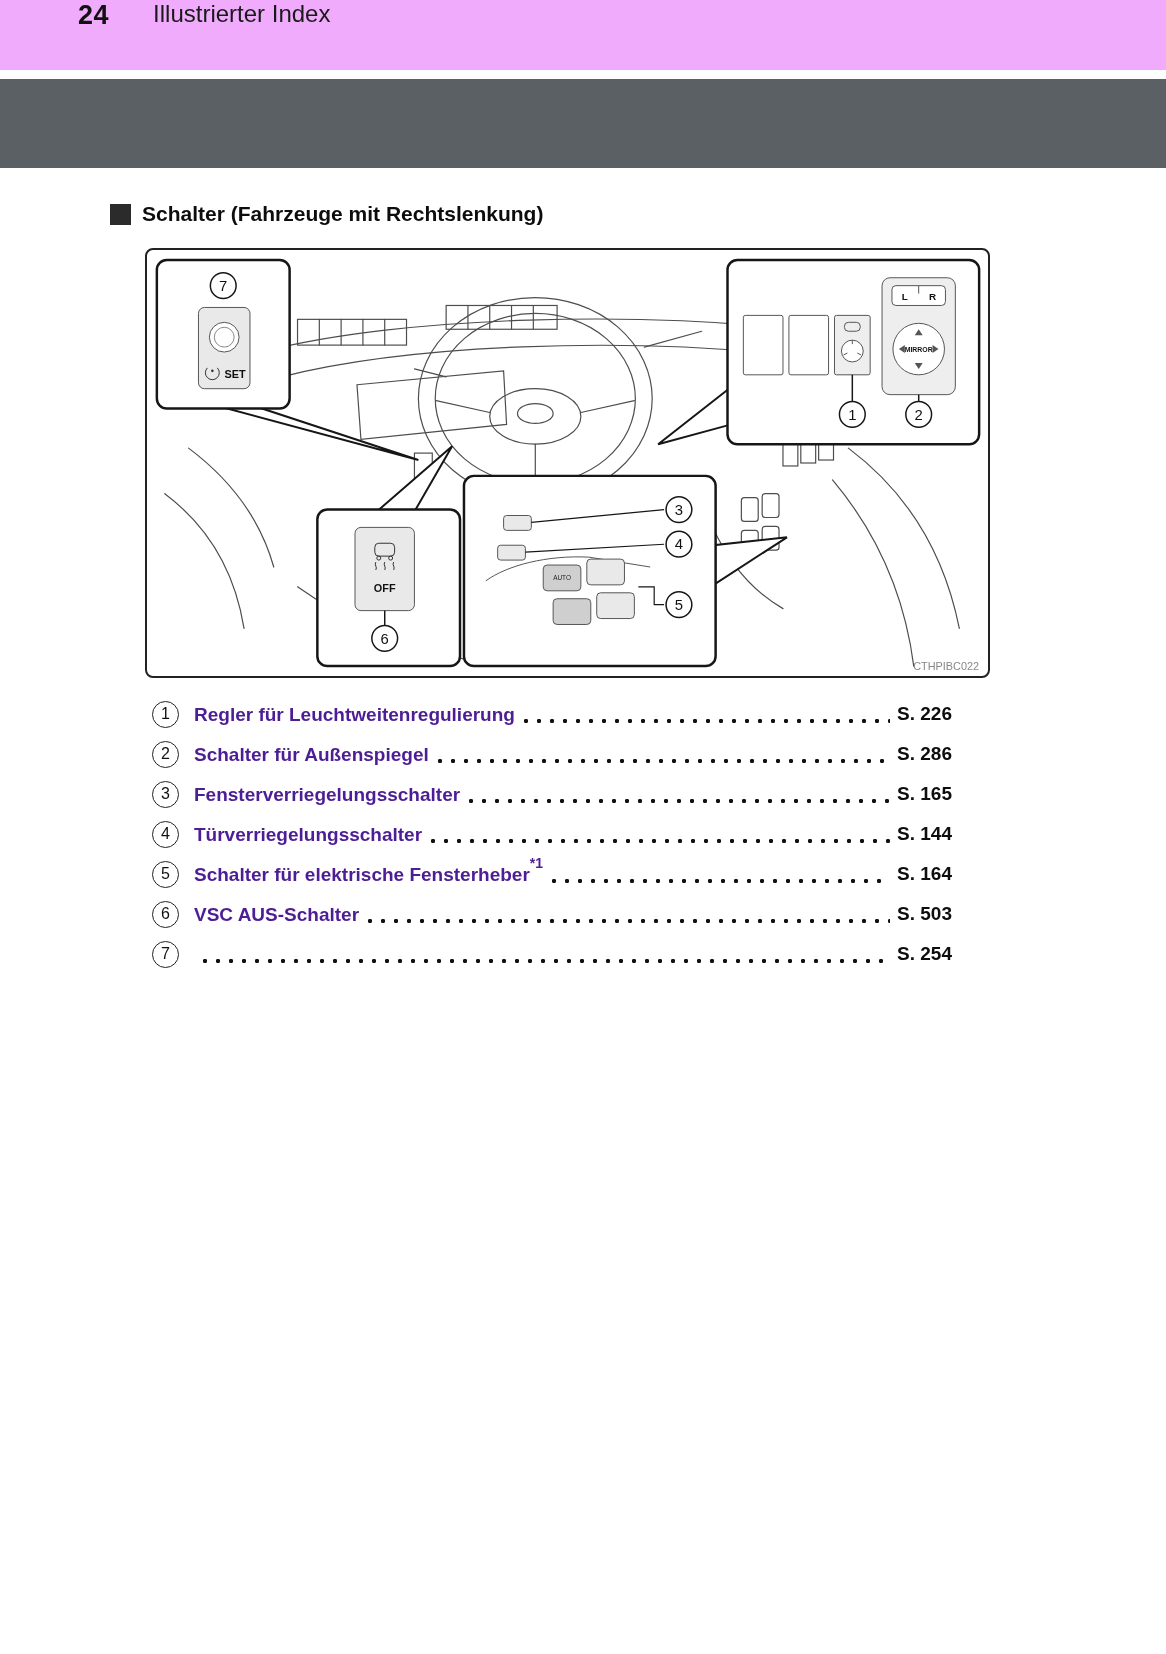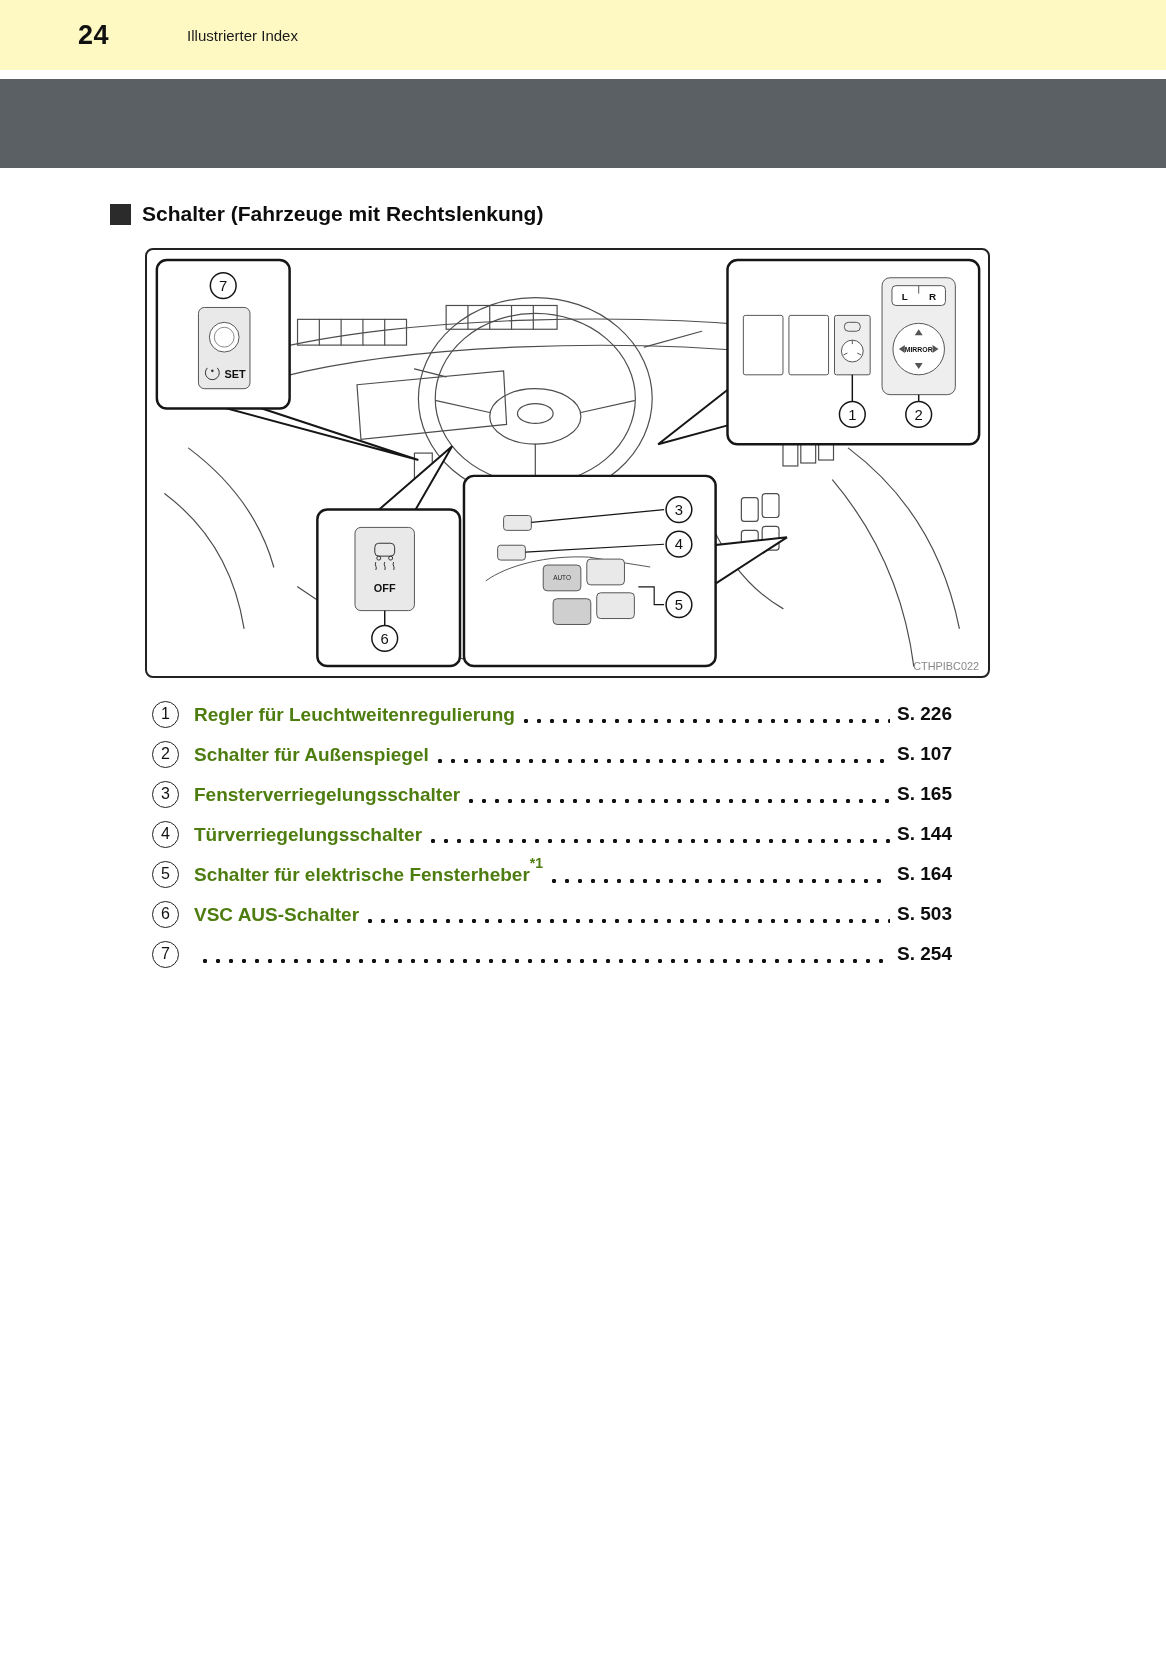--- a/index.html
+++ b/index.html
@@ -4,25 +4,25 @@
 <style>
   * { margin:0; padding:0; box-sizing:border-box; }
   html,body { background:#ffffff; }
   body {
     width:1166px; height:1654px;
     font-family:"Liberation Sans", sans-serif;
     color:#111; position:relative; margin:0 auto;
   }
   
   .header-band {
-    height:70px; background:#fef9c3;
-    display:flex; align-items:center;
+    height:70px; background:#f0abfc;
+    display:flex; 
   }
   .page-number { font-size:27px; font-weight:bold; margin-left:78px; letter-spacing:.5px; }
-  .header-title { font-size:15px; margin-left:78px; color:#1a1a1a; }
+  .header-title { font-size:24px; margin-left:44px; color:#1a1a1a; }
   .band-gap { height:9px; background:#ffffff; }
   .dark-band { height:89px; background:#5b6064; }
 
   
   .section-heading {
     margin:34px 0 0 110px;
     display:flex; align-items:center; gap:11px;
   }
   .section-square { width:21px; height:21px; background:#2b2b2b; flex:0 0 auto; }
   .section-title { font-size:21px; font-weight:bold; color:#0d0d0d; }
@@ -39,21 +39,21 @@
 
   
   .index-list { margin:16px 0 0 152px; width:800px; }
   .row { display:flex; align-items:center; height:40px; }
   .circle-num {
     width:27px; height:27px; border:1.6px solid #222; border-radius:50%;
     display:inline-flex; align-items:center; justify-content:center;
     font-size:16px; color:#111; flex:0 0 auto; margin-right:15px;
     background:#fff;
   }
-  .item-label { font-size:19px; font-weight:bold; white-space:nowrap; color:#4d7c0f; }
+  .item-label { font-size:19px; font-weight:bold; white-space:nowrap; color:#4c1d95; }
   .item-sup { font-size:14px; font-weight:bold; vertical-align:super; position:relative; top:-6px; }
   .leader {
     flex:1; align-self:flex-end; height:6px;
     margin:0 7px 10px 8px;
     background-image: radial-gradient(circle at 3px 3px, #111 2px, transparent 2.3px);
     background-size:13px 6px; background-repeat:repeat-x;
   }
   .item-page { font-size:19px; font-weight:bold; white-space:nowrap; color:#0d0d0d;text-align:center; }
 </style>
 </head>
@@ -222,21 +222,21 @@
     <span class="circle-num">1</span>
     <span class="item-label"><span>Regler für Leuchtweitenregulierung</span><span class="item-sup"></span></span>
     <span class="leader"></span>
     <span class="item-page">S. 226</span>
   </div>
 
   <div class="row">
     <span class="circle-num">2</span>
     <span class="item-label"><span>Schalter für Außenspiegel</span><span class="item-sup"></span></span>
     <span class="leader"></span>
-    <span class="item-page">S. 107</span>
+    <span class="item-page">S. 286</span>
   </div>
 
   <div class="row">
     <span class="circle-num">3</span>
     <span class="item-label"><span>Fensterverriegelungsschalter</span><span class="item-sup"></span></span>
     <span class="leader"></span>
     <span class="item-page">S. 165</span>
   </div>
 
   <div class="row">

